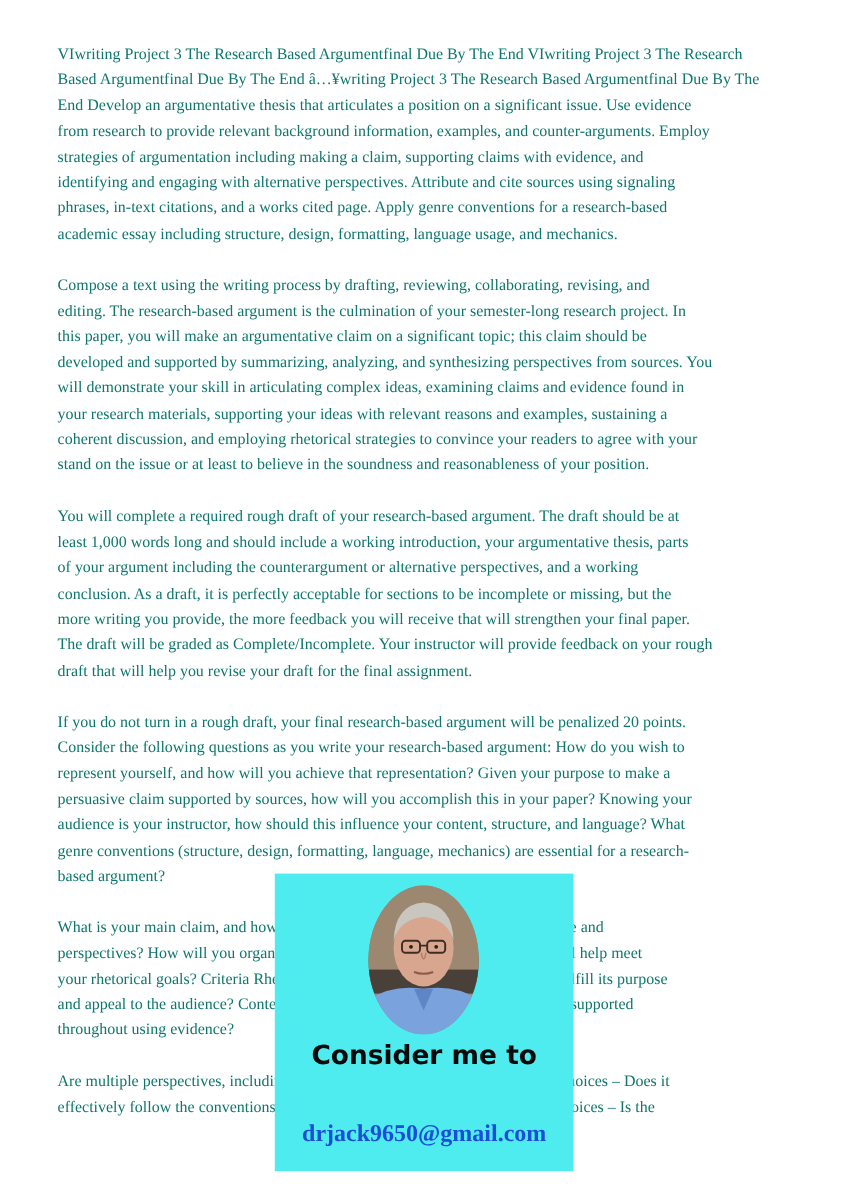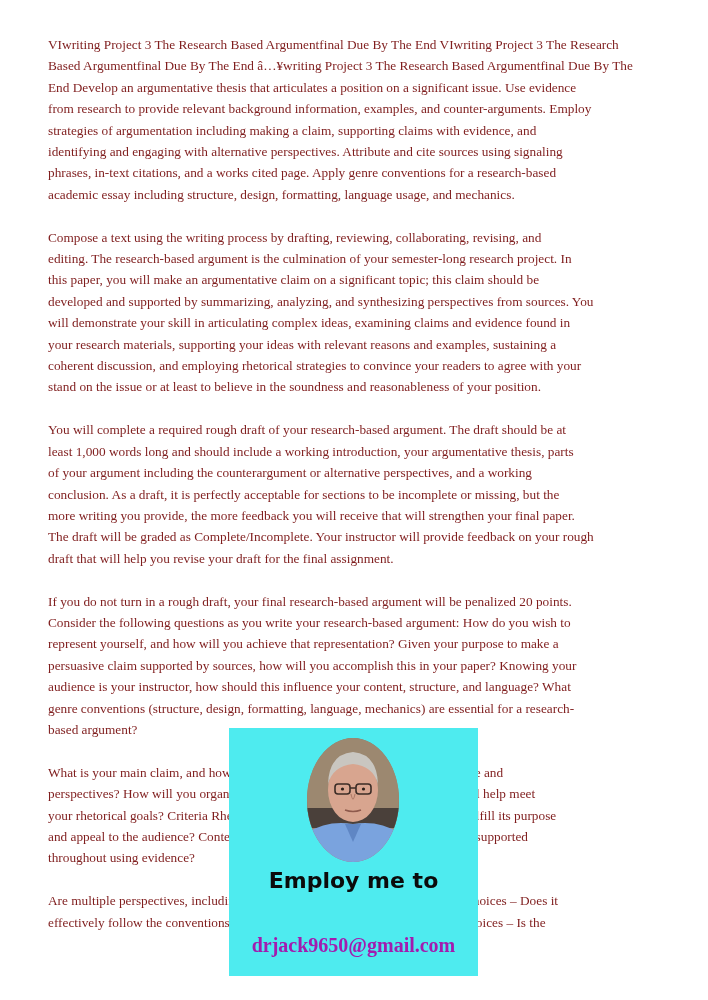--- a/index.html
+++ b/index.html
@@ -1,39 +1,39 @@
 <!DOCTYPE html>
 <html><head>
 <meta charset="utf-8">
 <style>
   html, body { margin: 0; padding: 0; background: #ffffff; }
   body { width: 708px; height: 1000px; position: relative; overflow: hidden; }
   .page { position: absolute; left: 0; top: 0; width: 708px; height: 1000px; background: #fff; }
   .doc {
     position: absolute; left: 48px; top: 34px; width: 640px;
-    font-family: "Liberation Serif", serif; font-size: 13.3px; line-height: 21.4px; color: #7f1d1d;
+    font-family: "Liberation Serif", serif; font-size: 13.3px; line-height: 21.4px; color: #0f766e;
   }
   .doc p { margin: 0 0 21.4px 0; white-space: pre-line; }
   .promo {
     position: absolute; left: 229px; top: 728px; width: 249px; height: 248px;
     background: #4eebef;
   }
   .portrait {
     position: absolute; left: 78px; top: 10px; width: 92px; height: 124px;
     border-radius: 50%; overflow: hidden;
     background: linear-gradient(180deg, #8a7a68 0%, #a08a6e 40%, #5d5048 62%, #7ea3dc 70%, #86aee6 100%);
   }
   .portrait svg { display: block; }
   .promo-head {
     position: absolute; left: 0; top: 138px; width: 100%; text-align: center;
     font-family: "DejaVu Sans", sans-serif; font-weight: bold; font-size: 22px; line-height: 30px; color: #0b0b0b;
   }
   .promo-email {
     position: absolute; left: 0; top: 205px; width: 100%; text-align: center;
-    font-family: "Liberation Serif", serif; font-weight: bold; font-size: 20px; line-height: 24px; color: #a21caf;
+    font-family: "Liberation Serif", serif; font-weight: bold; font-size: 20px; line-height: 24px; color: #1d4ed8;
   }
 </style>
 </head>
 <body>
 
 <div class="page">
   <div class="doc">
     <p>VIwriting Project 3 The Research Based Argumentfinal Due By The End VIwriting Project 3 The Research
 Based Argumentfinal Due By The End â…¥writing Project 3 The Research Based Argumentfinal Due By The
 End Develop an argumentative thesis that articulates a position on a significant issue. Use evidence
@@ -85,17 +85,17 @@
         <rect x="28" y="46" width="15" height="10" rx="3" fill="none" stroke="#3b2c26" stroke-width="1.6"></rect>
         <rect x="49" y="46" width="15" height="10" rx="3" fill="none" stroke="#3b2c26" stroke-width="1.6"></rect>
         <line x1="43" y1="50" x2="49" y2="50" stroke="#3b2c26" stroke-width="1.4"></line>
         <circle cx="35.5" cy="51" r="1.6" fill="#2b1f1a"></circle>
         <circle cx="56.5" cy="51" r="1.6" fill="#2b1f1a"></circle>
         <path d="M44 56 Q46 66 48 56" stroke="#b07c68" stroke-width="1.2" fill="none"></path>
         <path d="M38 72 Q46 75 54 72" stroke="#8e5a4c" stroke-width="1.6" fill="none"></path>
       </svg>
     </div>
     <div class="promo-head">
-      <div>Employ me to</div>
+      <div>Consider me to</div>
     </div>
     <div class="promo-email">drjack9650@gmail.com</div>
   </div>
 </div>
 
 </body></html>

